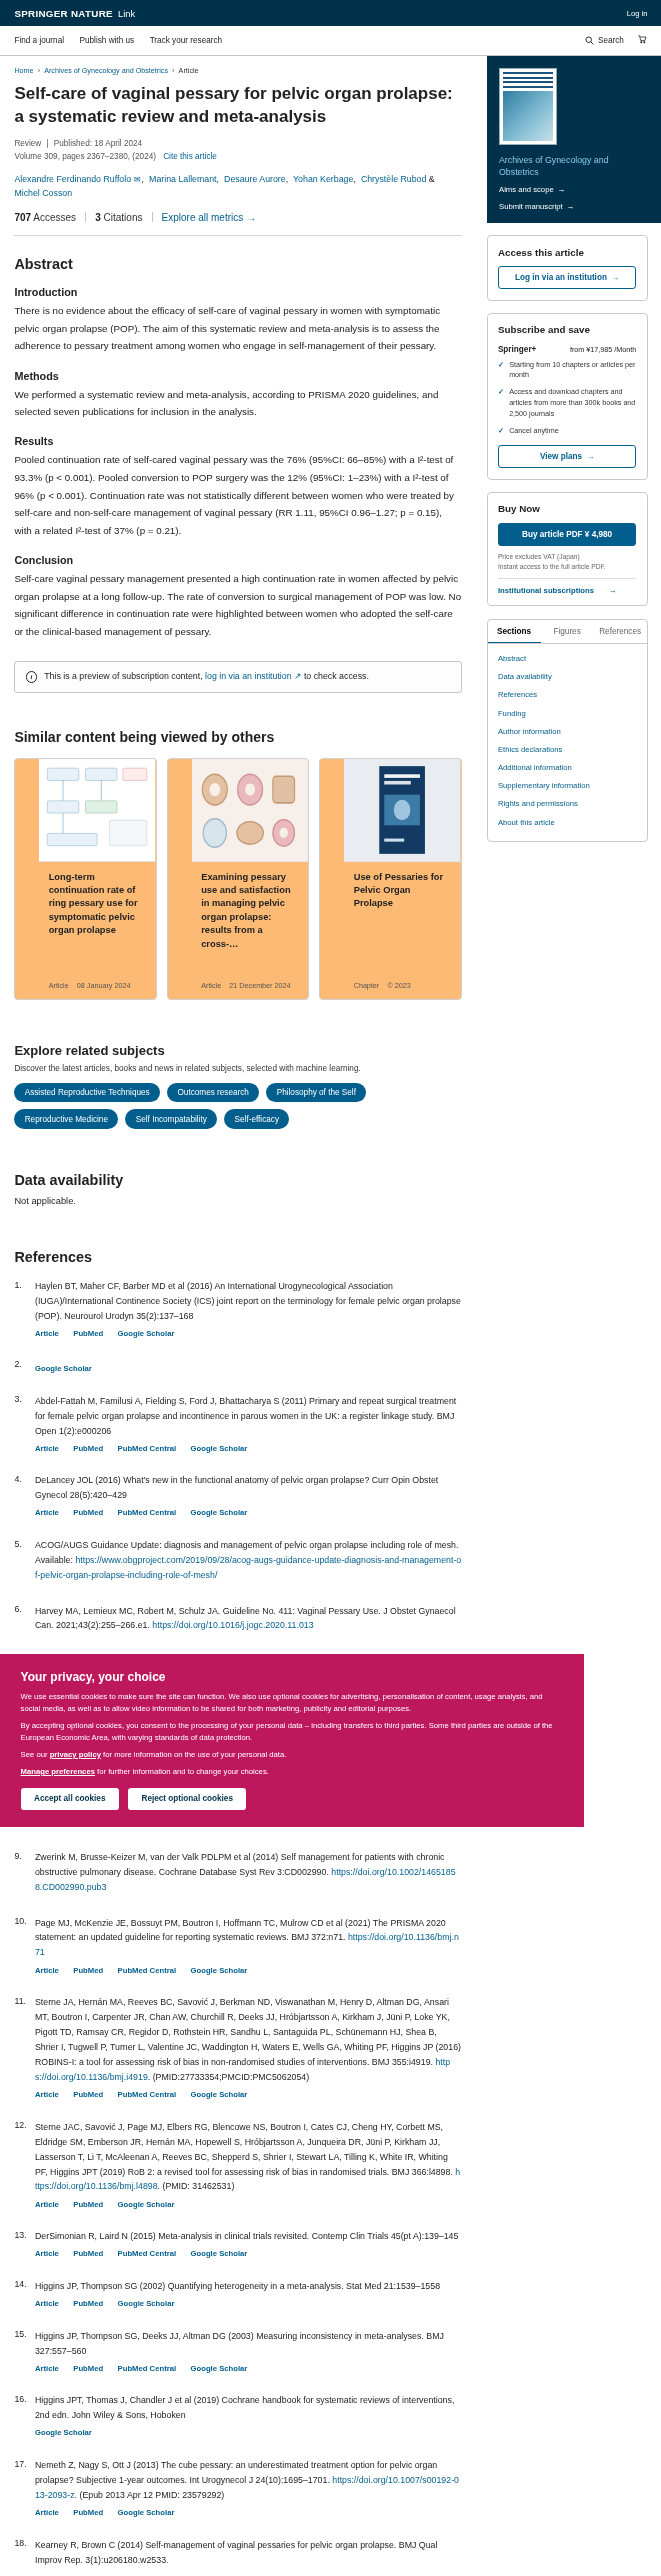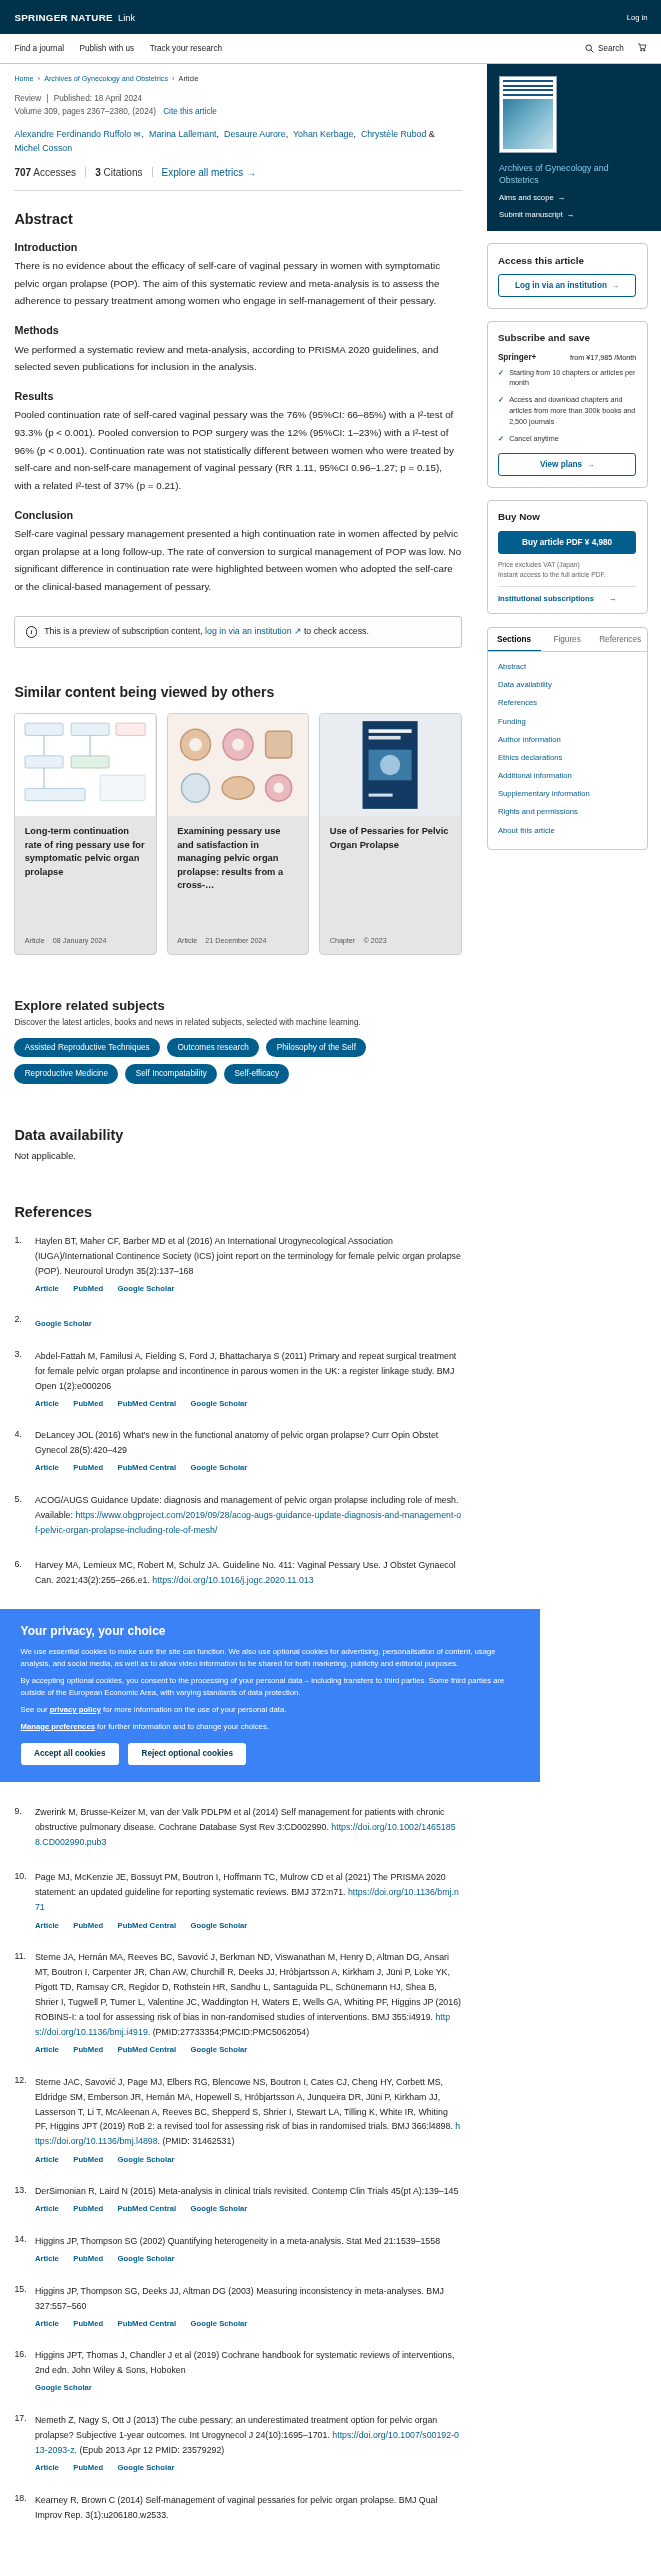--- a/index.html
+++ b/index.html
@@ -2,21 +2,21 @@
 <html style="font-size:8.2px"><head>
 <meta charset="utf-8">
 <style>
   * { box-sizing: border-box; }
   html, body { margin:0; padding:0; }
   body { width:662px; min-height:3091px; background:#fff; color:#222;
          font-family:"Liberation Sans", sans-serif; }
   a { text-decoration:none; cursor:pointer; }
 
   
-  .top-bar { height:34px; background:#01324b; display:flex; align-items:center;
+  .top-bar { height:26px; background:#01324b; display:flex; align-items:center;
              justify-content:space-between; padding:0 14.4px; }
   .logo { display:flex; align-items:baseline; gap:5.2px; color:#fff; }
   .logo-main { font-weight:bold; font-size:9.8px; letter-spacing:0.3px; }
   .logo-suffix { font-size:9.3px; font-weight:normal; }
   .login-link { color:#fff; font-size:7.7px; }
 
   .nav-bar { height:30px; display:flex; align-items:center; justify-content:space-between;
              padding:0 14.4px; border-bottom:0.5px solid #c5c5c5; background:#fff; }
   .nav-links { display:flex; gap:15.5px; }
   .nav-links a { color:#222; font-size:8.2px; }
@@ -59,21 +59,21 @@
                  display:flex; gap:7.2px; align-items:flex-start; font-size:8.8px; background:#fdfdfd; }
   .info-icon { width:11.3px; height:11.3px; border:0.8px solid #222; border-radius:50%; display:flex;
                align-items:center; justify-content:center; font-size:6.7px; font-style:italic;
                font-weight:bold; flex:none; font-family:"Liberation Serif", serif; }
   .preview-link { color:#025e8d; }
 
   
   .section-h2 { font-size:14px; font-weight:bold; margin:36px 0 0; color:#222; }
   .cards { display:flex; gap:10.3px; margin-top:13.4px; }
   .sim-card { flex:1; border:0.5px solid #cfcfcf; border-radius:4.1px; overflow:hidden; display:flex;
-              flex-direction:column; min-height:242px; background:#e5e5e5; }
+              flex-direction:column; min-height:242px; background:#fdba74;padding-left:24px; }
   .card-thumb { height:103px; width:100%; display:block; border-bottom:0.5px solid #e4e4e4; }
   .card-body { padding:8.2px 9.3px 9.3px; display:flex; flex-direction:column; flex:1; }
   .card-title { font-size:9.3px; font-weight:bold; line-height:1.45; color:#222; }
   .card-meta { margin-top:auto; display:flex; gap:8.2px; font-size:7.2px; color:#555; padding-top:9.3px; }
 
   
   .related-h2 { font-size:13px; font-weight:bold; margin:43px 0 0; }
   .related-desc { margin:5.2px 0 0; font-size:8.2px; color:#333; }
   .pills { display:flex; flex-wrap:wrap; gap:7.2px; margin-top:10.3px; max-width:381px; }
   .pill { background:#025e8d; color:#fff; font-size:8.2px; padding:5.2px 10.3px; border-radius:11.3px; }
@@ -85,21 +85,21 @@
   .ref-item { display:flex; gap:7.2px; margin-bottom:20.6px; }
   .ref-num { font-size:8.8px; min-width:13.4px; color:#222; padding-top:0.5px; }
   .ref-body { min-width:0; }
   .ref-text { font-size:8.8px; line-height:1.7; margin:0; color:#222; }
   .ref-url { color:#025e8d; word-break:break-all; }
   .ref-links { margin-top:5.2px; display:flex; gap:14.4px; flex-wrap:wrap; }
   .ref-links:empty { display:none; margin:0; }
   .ref-link { color:#025e8d; font-size:7.7px; font-weight:bold; }
 
   
-  .cookie-banner { background:#3b82f6; color:#fff; width:540px; margin-left:-14.4px;
+  .cookie-banner { background:#be185d; color:#fff; width:584px; margin-left:-14.4px;
                    margin-top:8.2px; margin-bottom:23px; padding:15.5px 20.6px 17.5px;
                    position:relative; z-index:3; }
   .cookie-banner h2 { font-size:12px; margin:0 0 7.2px; font-weight:bold; }
   .cookie-banner p { font-size:7.7px; line-height:1.55; margin:0 0 5.2px; max-width:603px; }
   .cookie-link { color:#fff; text-decoration:underline; font-weight:bold; }
   .cookie-buttons { margin-top:10.3px; display:flex; gap:9.3px; }
   .cookie-btn { background:#fff; color:#01324b; border:none; font-weight:bold; font-size:8.2px;
                 padding:6.2px 13.4px; border-radius:3.1px; font-family:inherit; cursor:pointer; }
 
   
@@ -179,20 +179,21 @@
     <main class="main-col">
 
       <nav class="breadcrumb">
         <a>Home</a>
         <span class="crumb-sep">›</span>
         <a>Archives of Gynecology and Obstetrics</a>
         <span class="crumb-sep">›</span>
         <span class="crumb-current">Article</span>
       </nav>
 
+      <h1 class="article-title">Self-care of vaginal pessary for pelvic organ prolapse: a systematic review and meta-analysis</h1>
 
       <div class="pub-line">
         <span>Review</span>
         <span>|</span>
         <span>
           <span>Published:</span>
           <span>18 April 2024</span>
         </span>
       </div>
 

